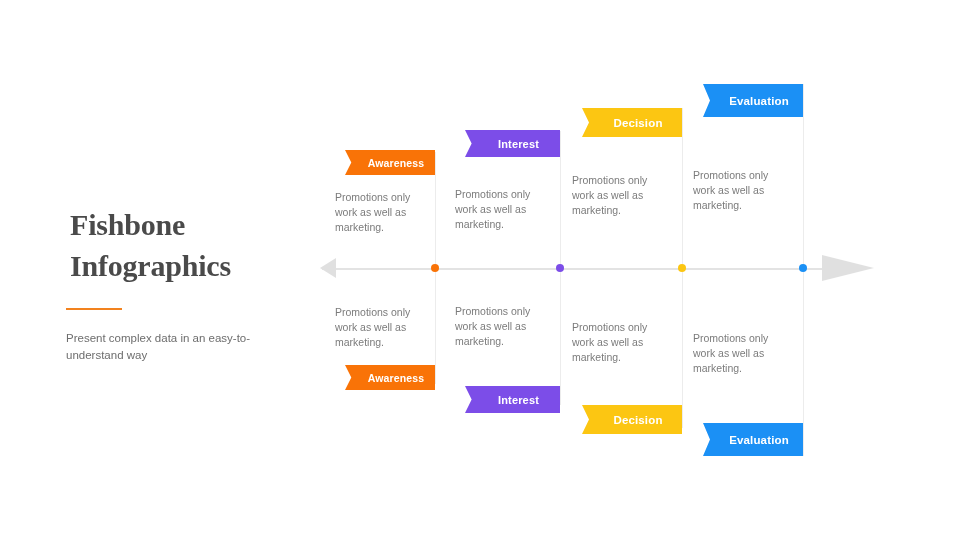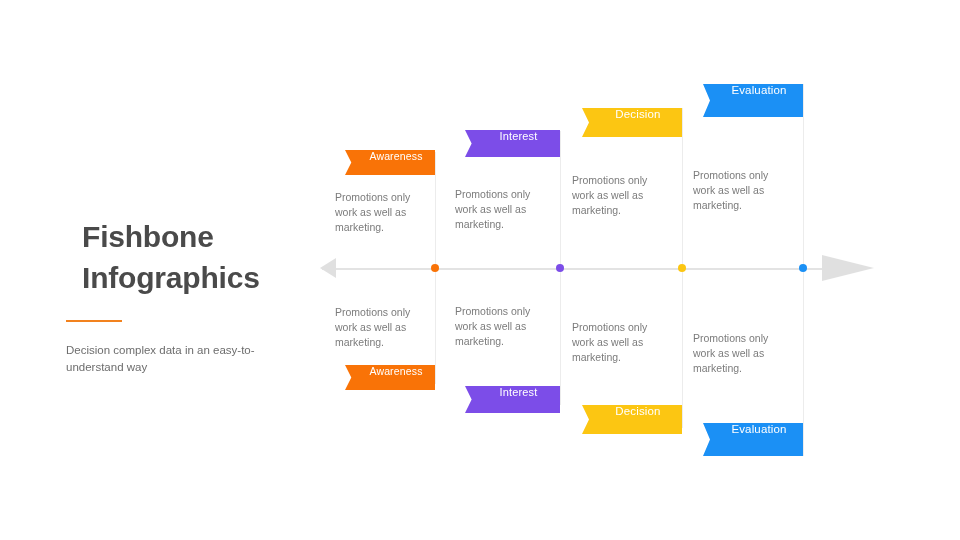--- a/index.html
+++ b/index.html
@@ -22,21 +22,22 @@
     left: 66px;
     top: 200px;
     width: 230px;
   }
   #page-title {
     font-size: 30px;
     line-height: 41px;
     font-weight: bold;
     color: #4a4a4a;
     letter-spacing: -0.2px;
-    margin: 16px;
+    margin: 4px;
+    font-family: Liberation Serif, serif;
   }
   #title-rule {
     width: 56px;
     height: 2px;
     background: #F2821E;
     margin-top: 22px;
   }
   #page-subtitle {
     margin-top: 20px;
     font-size: 11.5px;
@@ -92,24 +93,24 @@
     width: 8px;
     height: 8px;
     border-radius: 50%;
     transform: translate(-50%, -50%);
   }
 
   
   .ribbon {
     position: absolute;
     display: flex;
-    align-items: flex-start;
+    align-items: center;
     justify-content: center;
     color: #ffffff;
-    font-weight: normal;
+    font-weight: bold;
     letter-spacing: 0.15px;
     clip-path: polygon(0% 0%, 100% 0%, 100% 100%, 0% 100%, 7% 50%);
     box-sizing: border-box;
     padding-left: 12px;
   }
 
   .desc {
     position: absolute;
     color: #7b7b7b;
     box-sizing: border-box;
@@ -118,21 +119,21 @@
 </style>
 </head>
 <body>
 
 <div id="title-block">
   <h1 id="page-title">
     <span>Fishbone</span><br>
     <span>Infographics</span>
   </h1>
   <div id="title-rule"></div>
-  <div id="page-subtitle">Decision complex data in an easy-to-understand way</div>
+  <div id="page-subtitle">Present complex data in an easy-to-understand way</div>
 </div>
 
 <div id="diagram">
 
   <div class="spine-line"></div>
   <div class="spine-arrow" id="spine-arrow-left"></div>
   <div class="spine-arrow" id="spine-arrow-right"></div>
 
   <div class="stem" style="left:435px; top:152px; height:232px;"></div>
   <div class="node-dot" style="left:435px; top:268px; background:#F97307;"></div>

